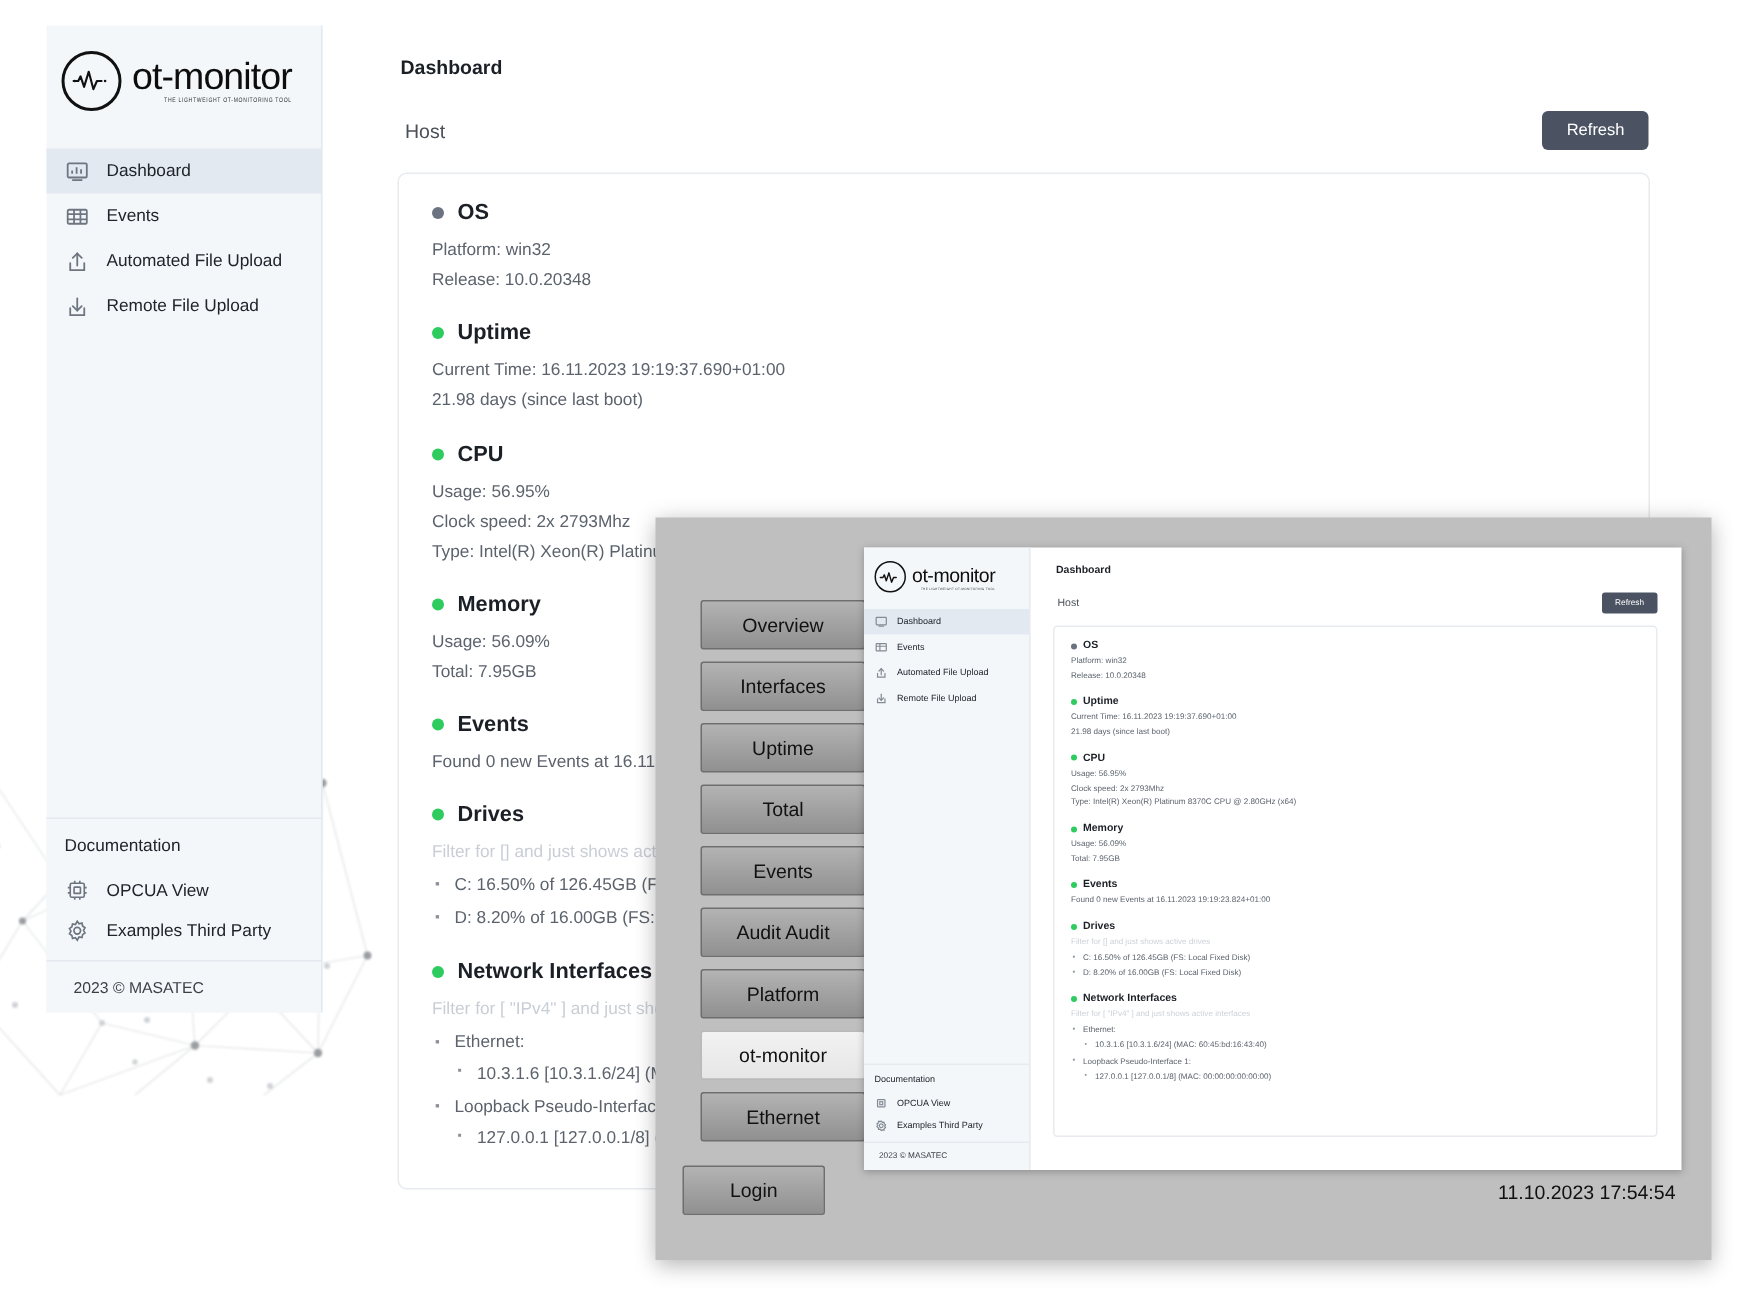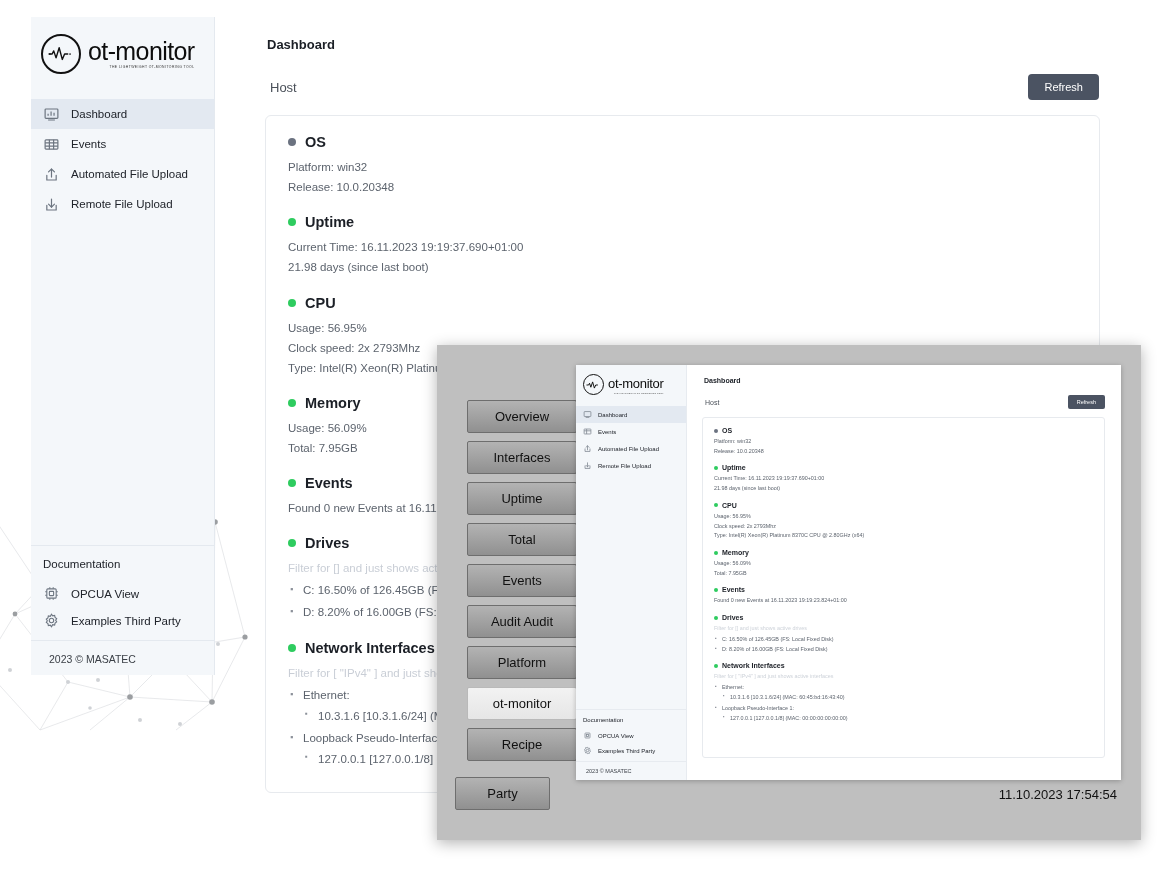--- a/index.html
+++ b/index.html
@@ -341,24 +341,24 @@
 
     <div class="hmi-btns">
       <div class="hmi-btn">Overview</div>
       <div class="hmi-btn">Interfaces</div>
       <div class="hmi-btn">Uptime</div>
       <div class="hmi-btn">Total</div>
       <div class="hmi-btn">Events</div>
       <div class="hmi-btn">Audit Audit</div>
       <div class="hmi-btn">Platform</div>
       <div class="hmi-btn sel">ot-monitor</div>
-      <div class="hmi-btn">Recipe</div>
+      <div class="hmi-btn">Ethernet</div>
     </div>
 
-    <div class="hmi-login">Party</div>
+    <div class="hmi-login">Login</div>
     <div class="hmi-clock">11.10.2023 17:54:54</div>
 
     <div class="mini">
       <div class="mini-side">
         <div class="mini-logo">
           <div class="mini-logo-mark">
             <svg viewBox="0 0 34 18" width="15" height="8" fill="none" stroke="#111" stroke-width="2.2" stroke-linecap="round" stroke-linejoin="round">
               <path d="M2 9 L6 9 L8 5 L11 14 L15 2 L19 16 L22 9 L26 9"></path>
             </svg>
           </div>

